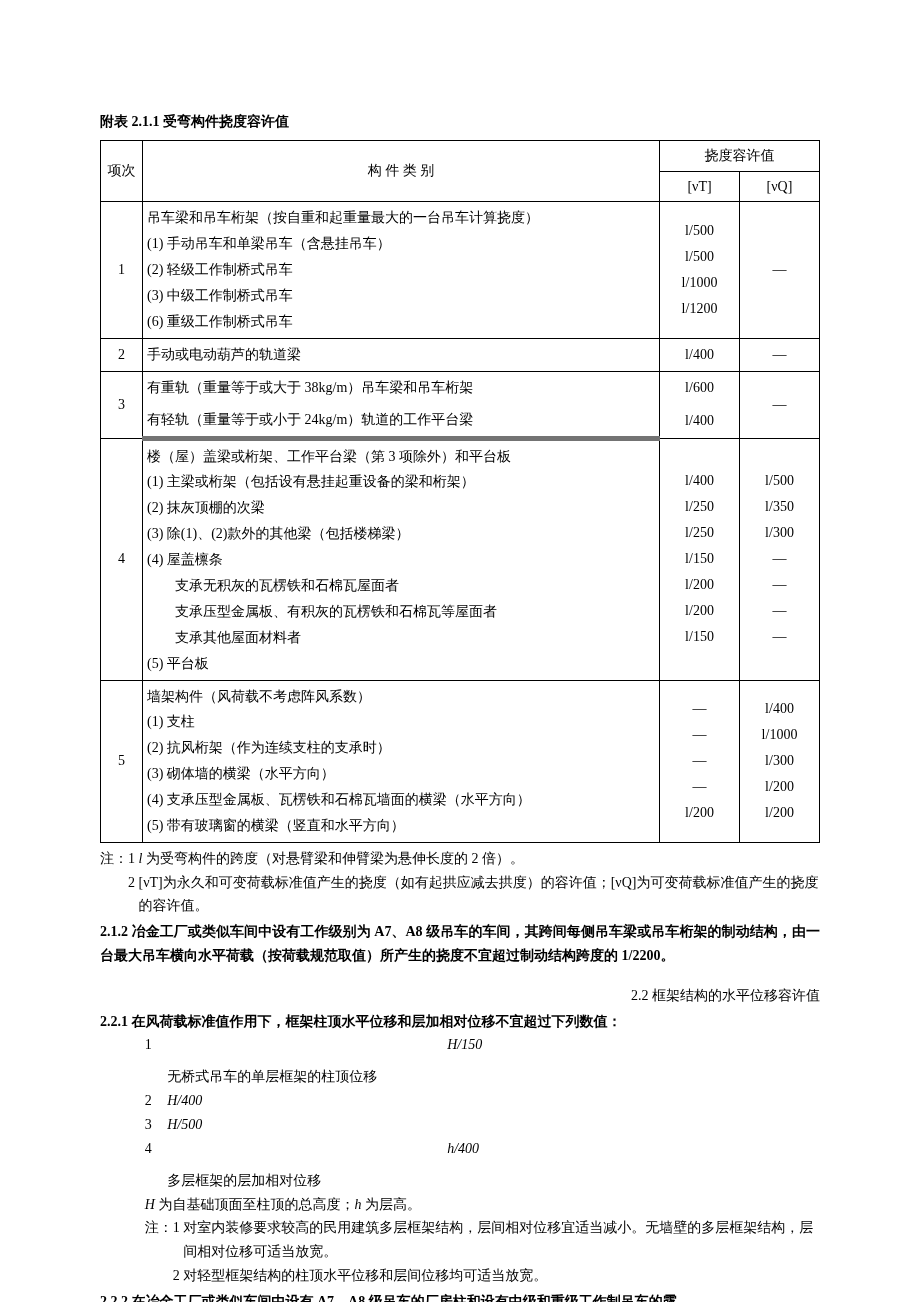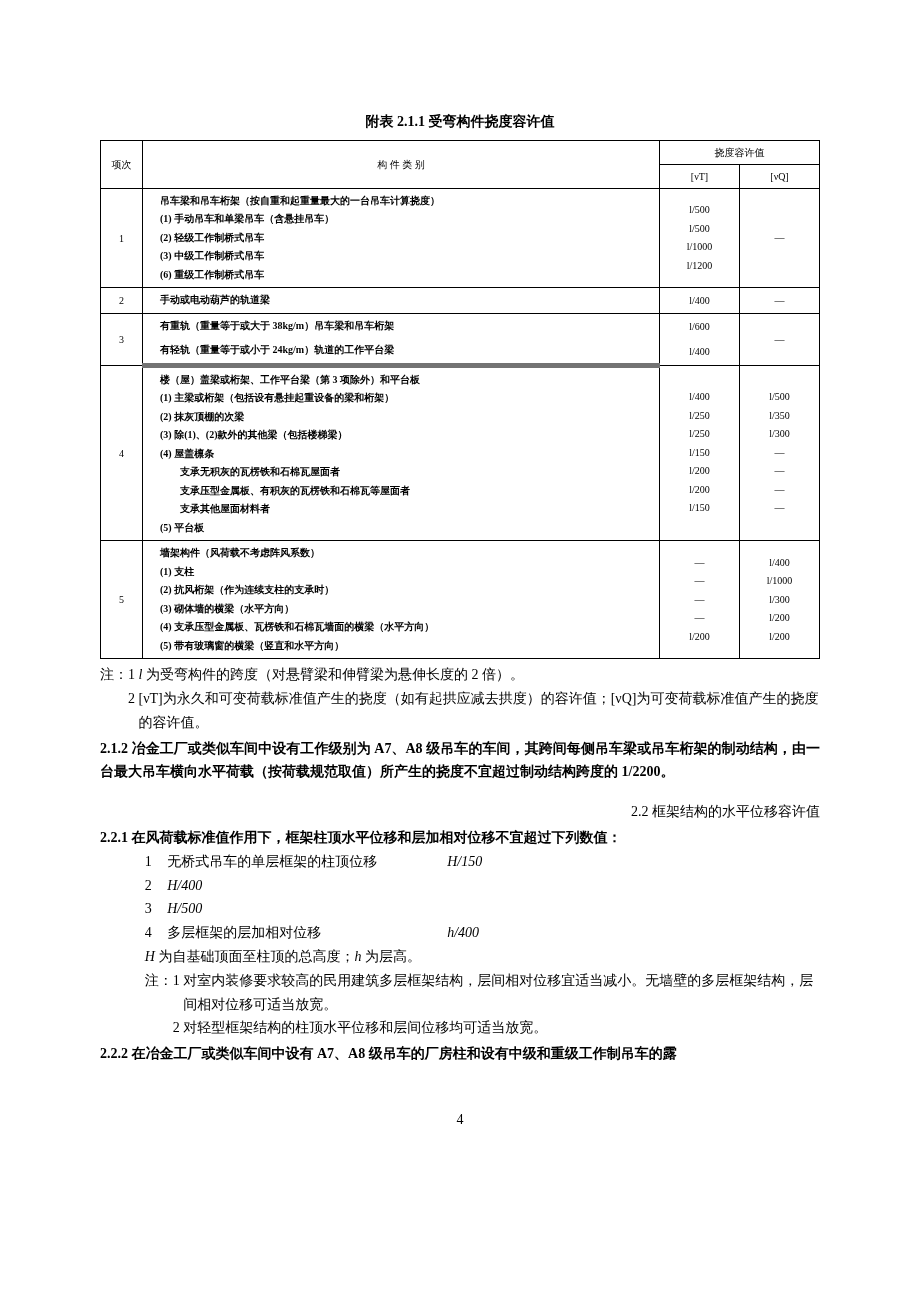--- a/index.html
+++ b/index.html
@@ -6,52 +6,52 @@
     font-family: "SimSun", "宋体", serif;
     font-size: 14px;
     color: #000;
     background: #fff;
     margin: 0;
     padding: 110px 100px 40px 100px;
     width: 920px;
     box-sizing: border-box;
     line-height: 1.7;
   }
-  .table-title { font-weight: bold; margin-bottom: 6px; text-align: center; }
+  .table-title { font-weight: bold; margin-bottom: 6px; }
   table {
     border-collapse: collapse;
     width: 100%;
     table-layout: fixed;
   }
   th, td {
     border: 1px solid #000;
     padding: 3px 6px;
-    font-size: 10px;
+    font-size: 14px;
     font-weight: normal;
     vertical-align: middle;
   }
   .col-idx { width: 42px; text-align: center; }
   .col-v { width: 80px; text-align: center; font-style: italic; }
   .center { text-align: center; }
   .hdr { text-align: center; }
-  .cat-cell { padding-left: 17px; font-weight: bold; }
+  .cat-cell { padding-left: 4px; }
   .cat-line { line-height: 1.85; }
   .sub-ind { padding-left: 2em; display: inline-block; }
   .vcol { text-align: center; }
   .vline { line-height: 1.85; }
   .note-block { margin-top: 4px; font-size: 14px; line-height: 1.7; }
   .note-row { display: flex; }
   .note-label { flex: 0 0 auto; white-space: nowrap; }
   .note-body { flex: 1 1 auto; }
   .para { text-align: justify; margin-top: 2px; font-weight: bold; }
   .sec-title { text-align: right; margin-top: 16px; }
   .list221 { margin-left: 3.2em; }
   .list221 .row221 { display: flex; }
   .list221 .num { width: 1.6em; }
-  .list221 .desc { width: 20em; }
+  .list221 .desc { width: 20em; margin-top: 32px; }
   .list221 .val { font-style: italic; }
   .hnote { margin-left: 3.2em; }
   .subnote { margin-left: 3.2em; font-size: 14px; }
   .subnote .row { display: flex; }
   .subnote .lab { flex: 0 0 auto; white-space: nowrap; }
   .subnote .txt { flex: 1 1 auto; }
   .pgnum { text-align: center; margin-top: 42px; }
   .dash { font-style: normal; }
   .nb-top td { border-top: none; }
   .nb-bot td { border-bottom: none; }

